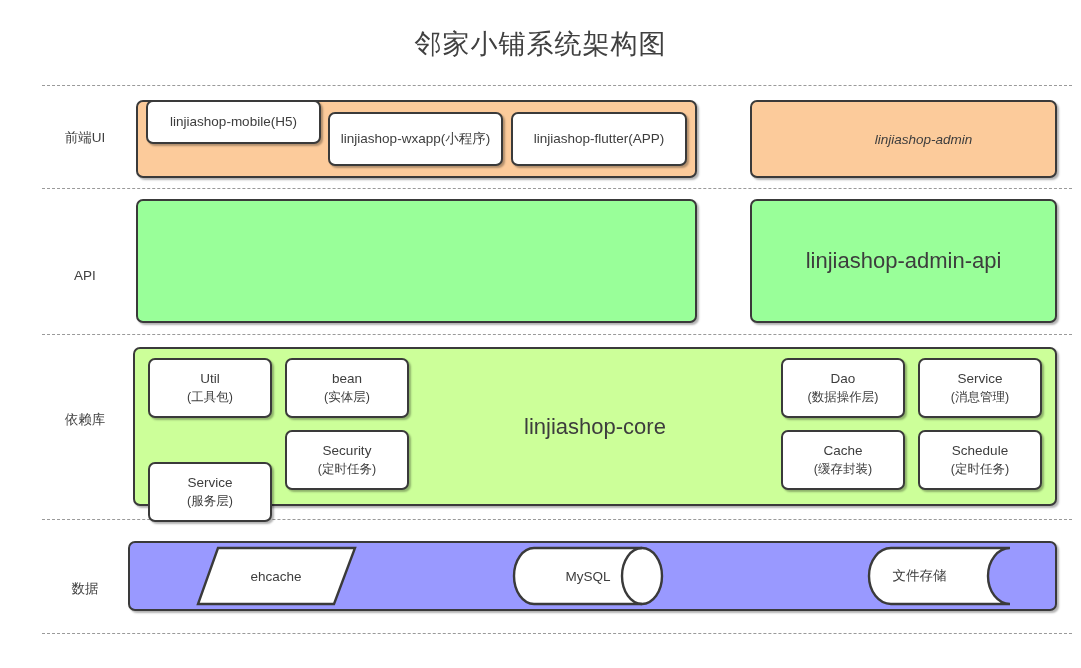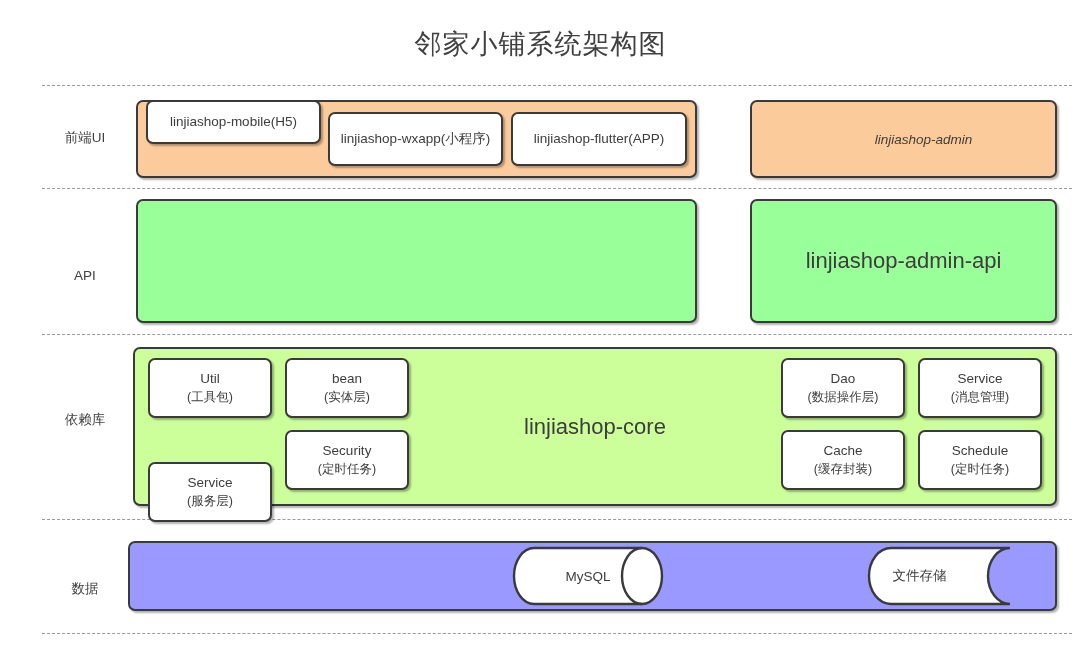--- a/index.html
+++ b/index.html
@@ -192,20 +192,26 @@
     <span class="t1">Cache</span>
     <span class="t2">(缓存封装)</span>
   </div>
   <div class="wbox" style="left:918px; top:430px; width:124px; height:60px;">
     <span class="t1">Schedule</span>
     <span class="t2">(定时任务)</span>
   </div>
 
   <div class="band band-purple" style="left:128px; top:541px; width:929px; height:70px;"></div>
 
+  <div class="shape-wrap" style="left:196px; top:546px; width:160px; height:60px;">
+    <svg width="162" height="62" viewBox="0 0 162 62">
+      <polygon points="22,2 159,2 138,58 2,58" fill="#ffffff" stroke="#3a3a3a" stroke-width="2.4" stroke-linejoin="miter"></polygon>
+    </svg>
+    <div class="shape-label">ehcache</div>
+  </div>
 
   <div class="shape-wrap" style="left:512px; top:546px; width:152px; height:60px;">
     <svg width="154" height="62" viewBox="0 0 154 62">
       <path d="M 22,2 L 130,2 A 20,28 0 0 1 130,58 L 22,58 A 20,28 0 0 1 22,2 Z" fill="#ffffff" stroke="#3a3a3a" stroke-width="2.4"></path>
       <path d="M 130,2 A 20,28 0 0 0 130,58" fill="none" stroke="#3a3a3a" stroke-width="2.4"></path>
     </svg>
     <div class="shape-label" style="padding-right:24px;">MySQL</div>
   </div>
 
   <div class="shape-wrap" style="left:828px; top:546px; width:140px; height:60px;padding-left:43px;">

